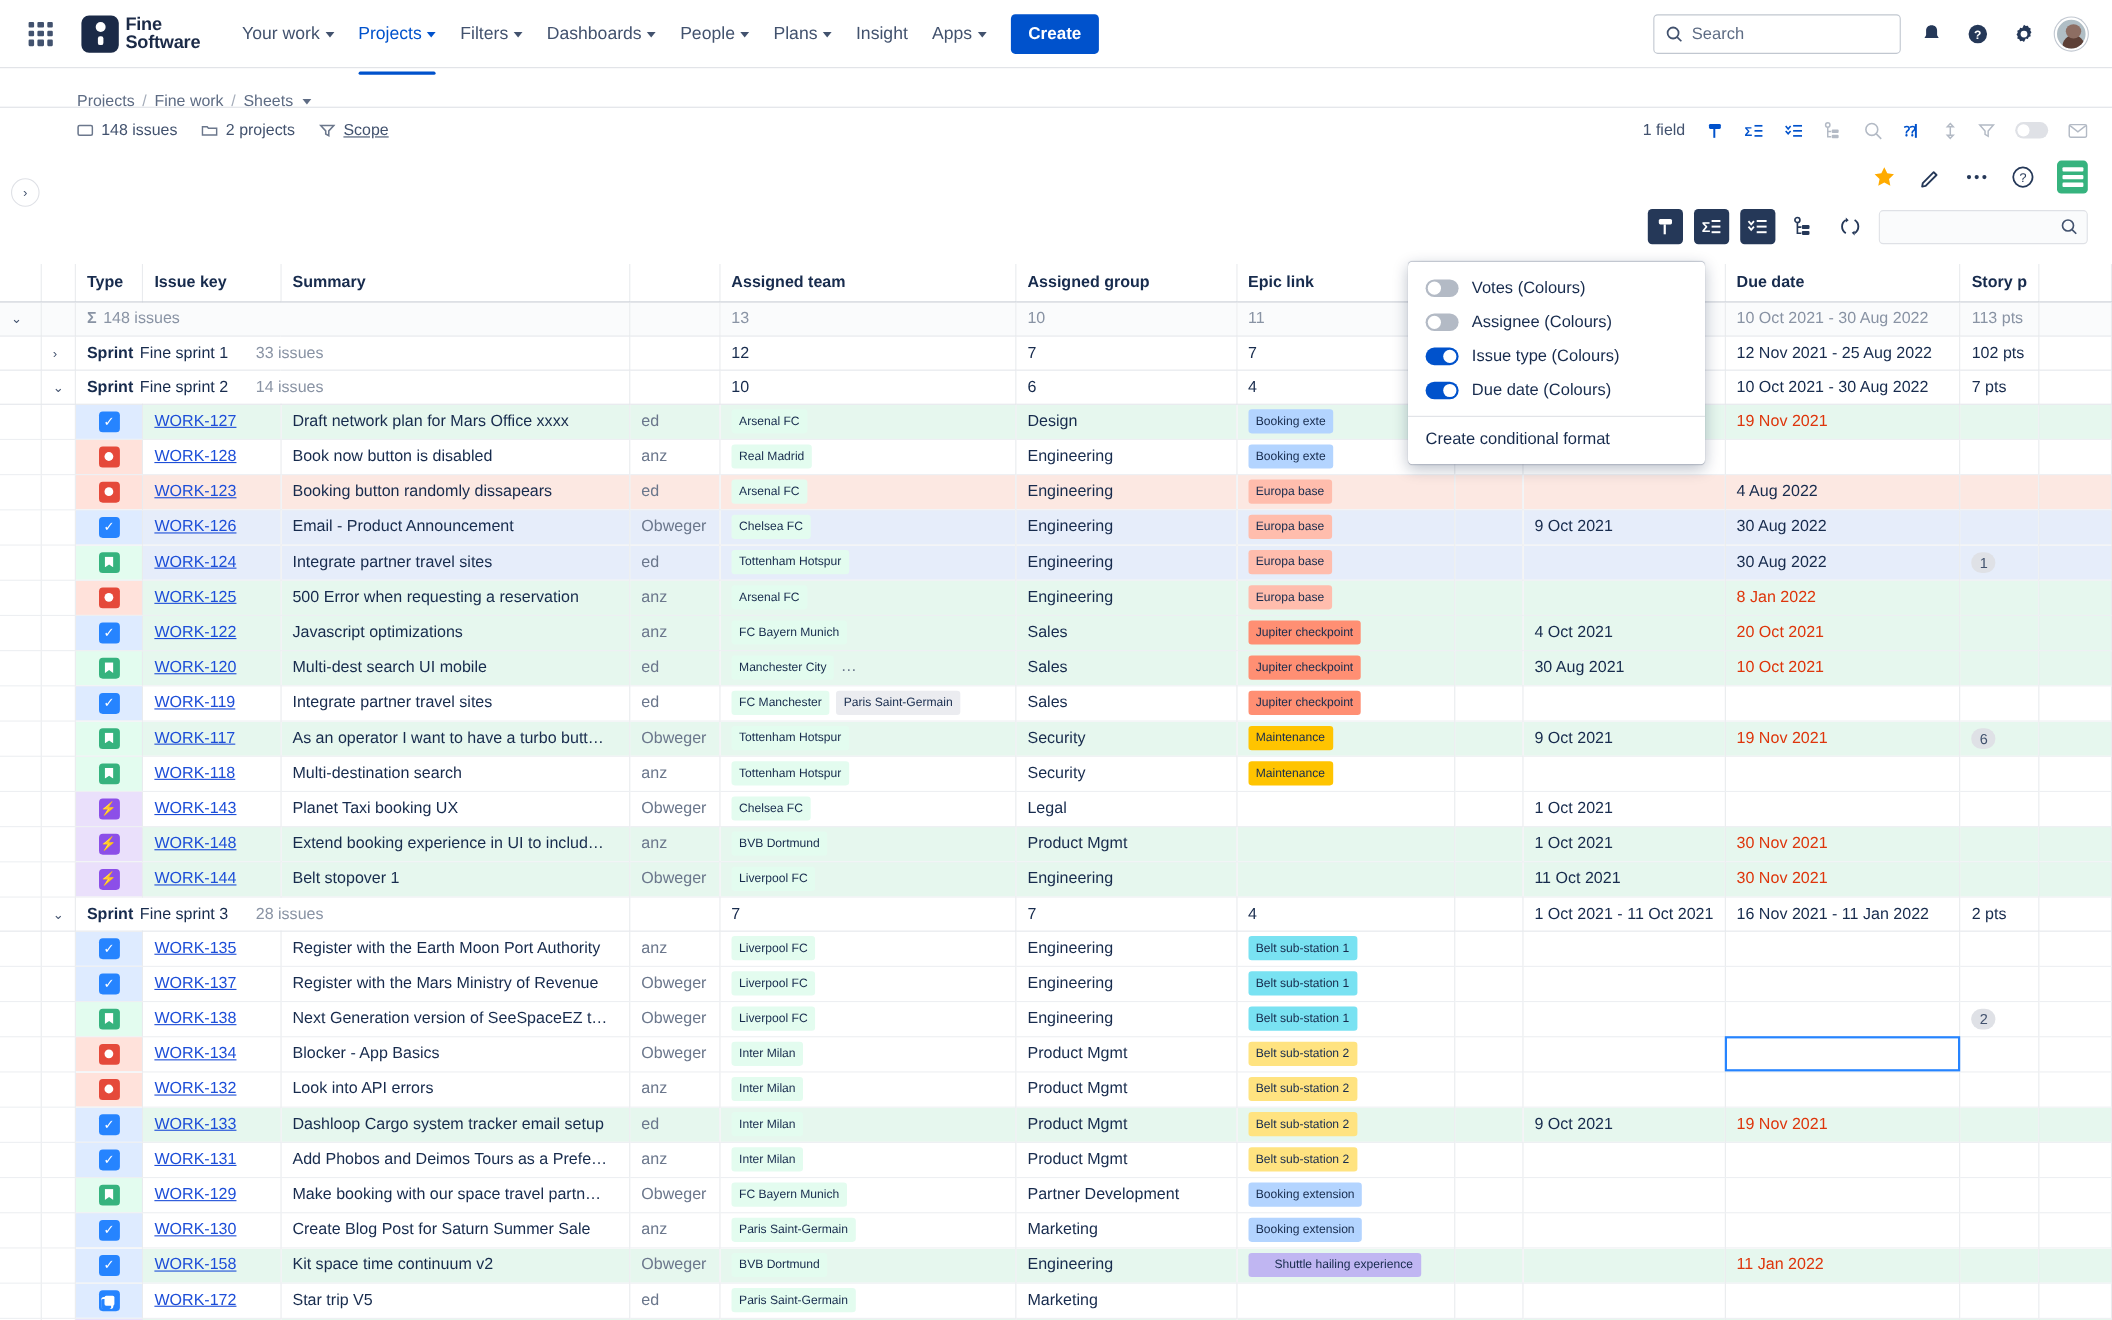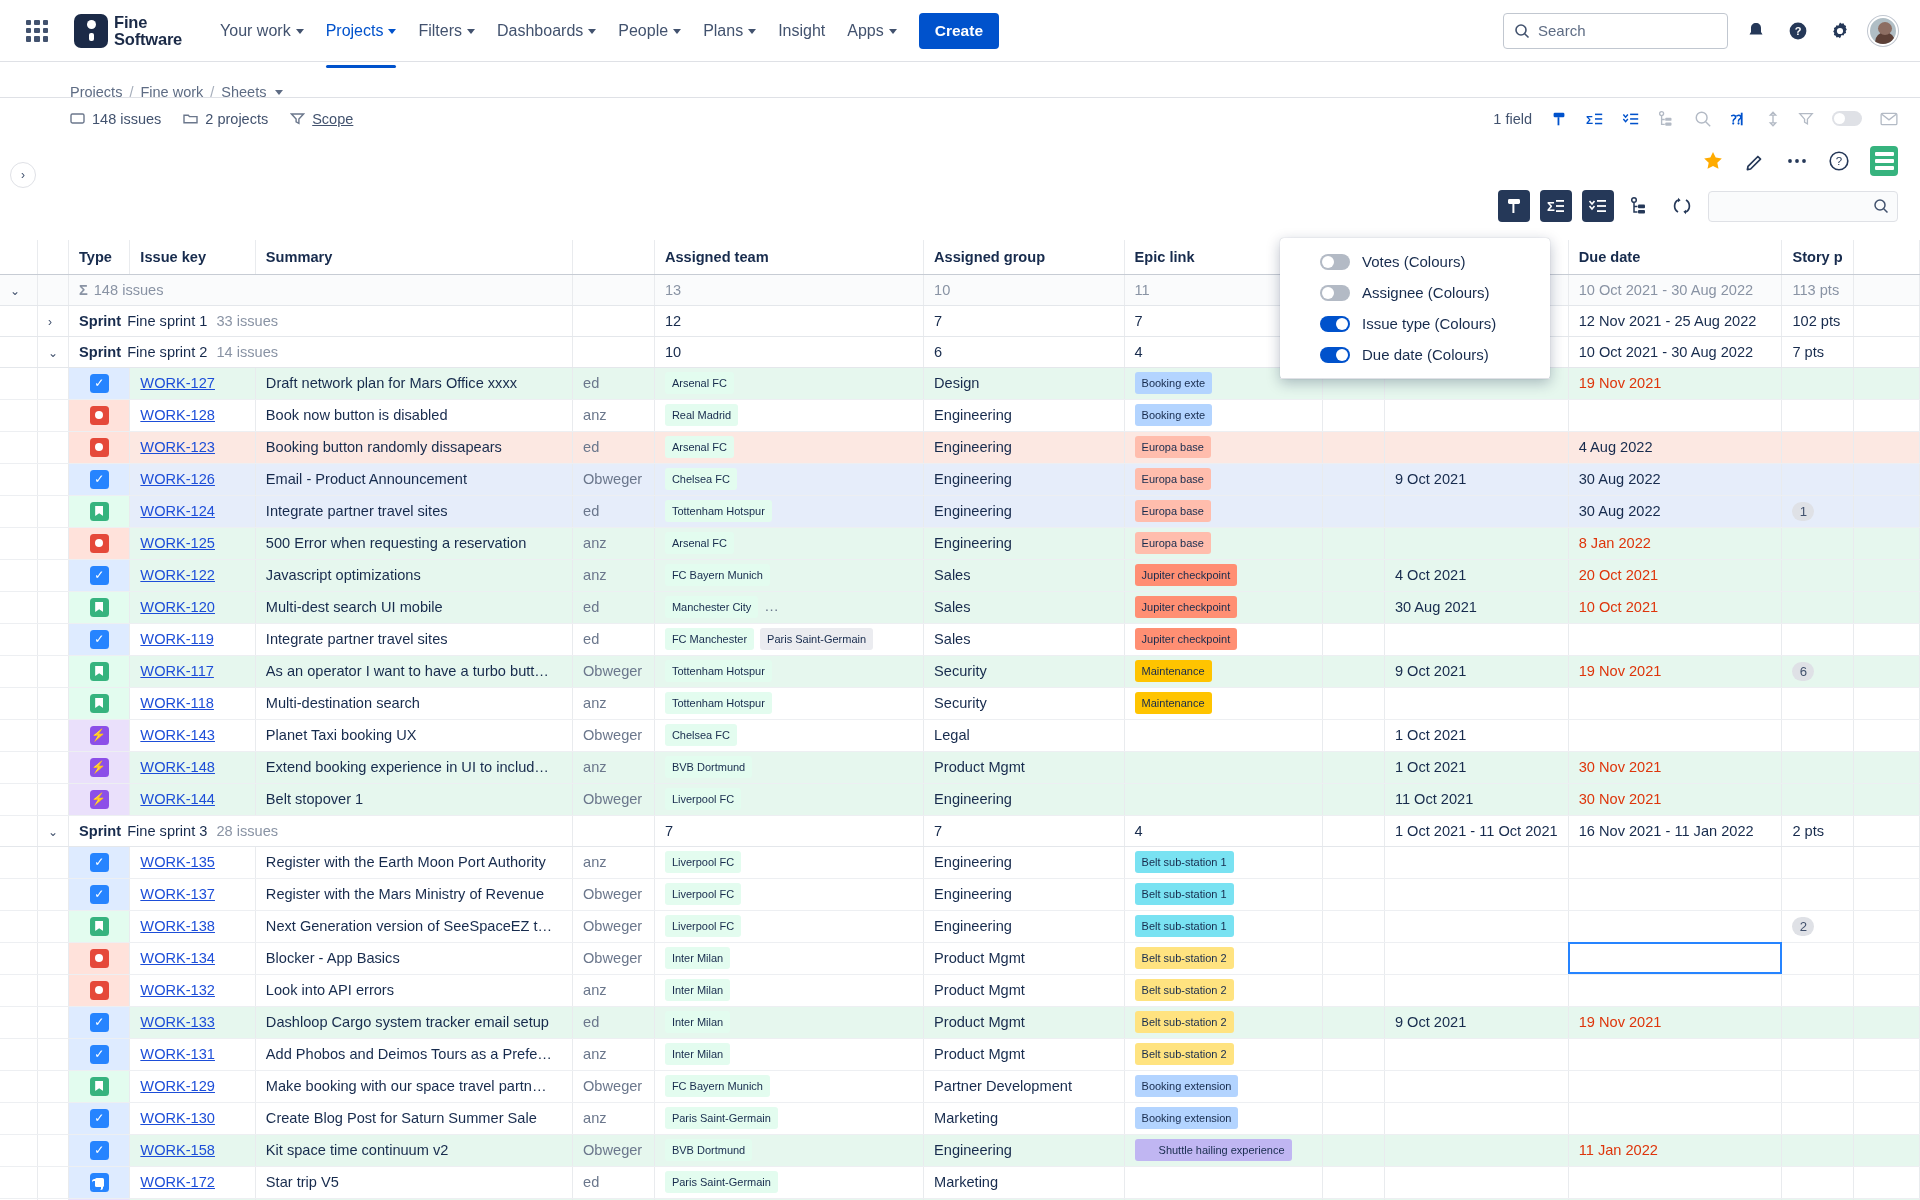--- a/index.html
+++ b/index.html
@@ -109,21 +109,21 @@
 
   .key-cell { color:#1d4ed8;text-decoration:underline; }
   .sum-cell { color:#172B4D; text-overflow: ellipsis; overflow:hidden;}
   .assn-cell{ color:#6B778C; }
 
   
   tr.sumrow td { background:#FAFBFC; color:#8993A4; border-bottom:1px solid #E4E7EB;}
   tr.grouprow td { background:#fff; color:#172B4D; border-bottom:1px solid #E4E7EB;}
   tr.grouprow td.gname { font-size:14.6px; }
   .g-label { font-weight:700; margin-right:6px; }
-  .g-count { color:#8993A4; margin-left:9px; }
+  .g-count { color:#8993A4; margin-left:25px; }
   .chev { color:#42526E; font-size:12px; cursor:pointer; display:inline-block; }
 
   
   .tcell { display:flex; align-items:center; justify-content:center; height:31px; }
   .ticon { width:19px;height:19px;border-radius:3.5px;display:flex;align-items:center;justify-content:center;
       color:#fff; font-size:12px; line-height:1;}
   .ti-task  { background:#2684FF; }
   .ti-bug   { background:#E5493A; }
   .ti-story { background:#36B37E; }
   .ti-sub   { background:#2684FF; }
@@ -159,21 +159,21 @@
   .bg-white { background:#ffffff !important; }
   .tc-green { background:#E3FCEF; }
   .tc-blue  { background:#DEEBFF; }
   .tc-red   { background:#FFE2DB; }
   .tc-purple{ background:#EAE0FB; }
 
   
   .menu { position:absolute; left:1280px; top:176px; width:270px; background:#fff;
       border-radius:4px; box-shadow: 0 4px 14px rgba(9,30,66,.28), 0 0 1px rgba(9,30,66,.3);
       padding: 8px 0 0 0; z-index:60; }
-  .menu-item { display:flex; align-items:center; gap:12px; padding: 7px 16px; cursor:pointer;margin-left:24px; }
+  .menu-item { display:flex; align-items:center; gap:12px; padding: 7px 16px; cursor:pointer; }
   .menu-item span { font-size:15px; color:#172B4D; }
   .toggle { width:30px;height:16px;border-radius:9px;background:#B3BAC5; position:relative;
       flex:0 0 auto; transition:none;}
   .toggle:after{ content:""; position:absolute; top:2px; left:2px; width:12px;height:12px;
       border-radius:50%; background:#fff; }
   .toggle.on { background:#0052CC; }
   .toggle.on:after { left:16px; }
   .menu-div { height:1px; background:#DFE1E6; margin: 8px 0 0 0;}
   .menu-foot { padding: 12px 16px 14px 16px; font-size:15px; color:#172B4D; cursor:pointer;}
 
@@ -1024,20 +1024,21 @@
         <div class="menu-item">
           <div class="toggle on"></div>
           <span>Issue type (Colours)</span>
         </div>
         <div class="menu-item">
           <div class="toggle on"></div>
           <span>Due date (Colours)</span>
         </div>
       </div>
     <div class="menu-div"></div>
+    <div class="menu-foot">Create conditional format</div>
   </div>
 
   <div class="footer">
     <div class="foot-item">
       <svg width="15" height="13" viewBox="0 0 15 13">
           <rect x="1" y="2" width="13" height="9" rx="1.4" fill="none" stroke="#6B778C" stroke-width="1.4"></rect>
         </svg>
       <span>148 issues</span>
     </div>
     <div class="foot-item">

